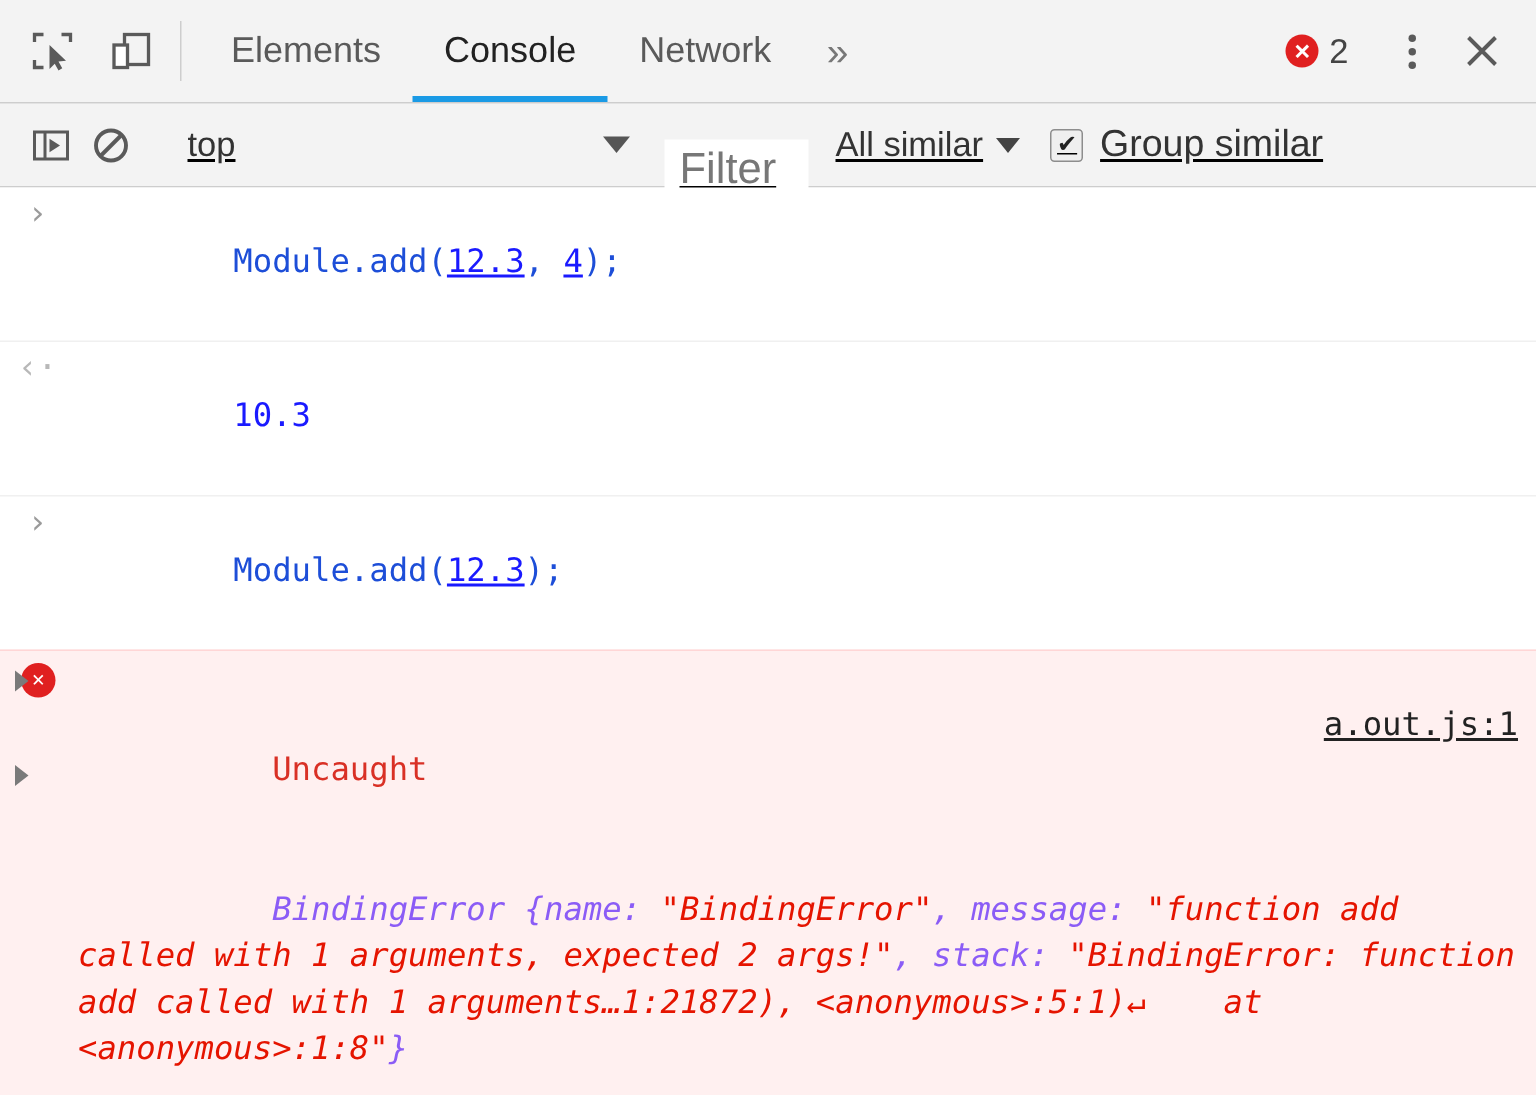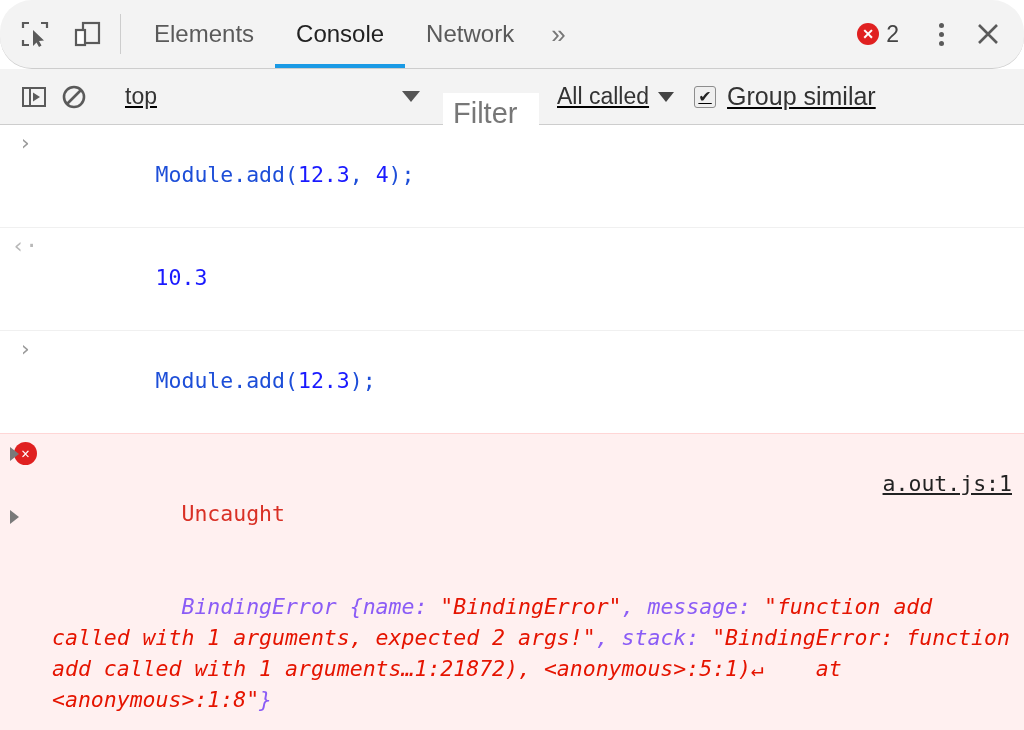--- a/index.html
+++ b/index.html
@@ -15,21 +15,20 @@
 
   
   .tabbar {
     height: 69px;
     background: #f3f3f3;
     border-bottom: 1px solid #cdcdcd;
     display: flex;
     align-items: stretch;
     flex: 0 0 69px;
     position: relative;
-    border-radius: 32px;
   }
   .tb-iconwrap { display: flex; align-items: center; padding-left: 14px; gap: 10px; }
   .tb-icon {
     width: 42px; height: 42px;
     display: flex; align-items: center; justify-content: center;
     cursor: pointer;
   }
   .vdiv { width: 1px; background: #cdcdcd; margin: 14px 12px; flex: 0 0 1px; }
 
   .tabs { display: flex; align-items: stretch; }
@@ -159,21 +158,21 @@
     left: 0; top: 0;
     width: 50px;
     display: flex; justify-content: center;
     padding-top: 4px;
   }
   .chev-in { color: #9b9b9b; font-size: 22px; line-height: 1.3; }
   .chev-out { color: #b8b8b8; font-size: 22px; line-height: 1.3; }
   .rowtext { padding-left: 52px; padding-right: 14px; white-space: pre-wrap; word-break: break-word; }
 
   .tok-plain { color: #1d4ed8; }
-  .tok-num { color: #1a1aff; }
+  .tok-num { color: #1a1aff; text-decoration: underline; }
   .val-num { color: #1a1aff; }
 
   
   .err-gutter {
     position: absolute; left: 14px; top: 8px;
     width: 24px; height: 24px;
   }
   .err-dot {
     width: 23px; height: 23px; border-radius: 50%;
     background: #e02020;
@@ -276,21 +275,21 @@
       <span class="ctx-label">top</span>
       <span class="caret"></span>
     </div>
     <div class="vdiv" style="margin:12px 2px;"></div>
 
     <div class="filter-input">
       <span>Filter</span>
     </div>
 
     <div class="levels">
-      <span>All called</span>
+      <span>All similar</span>
       <span class="caret-sm"></span>
     </div>
 
     <div class="groupsim">
       <span class="cbox">
         <span>✔</span>
       </span>
       <span class="groupsim-label">Group similar</span>
     </div>
   </div>

